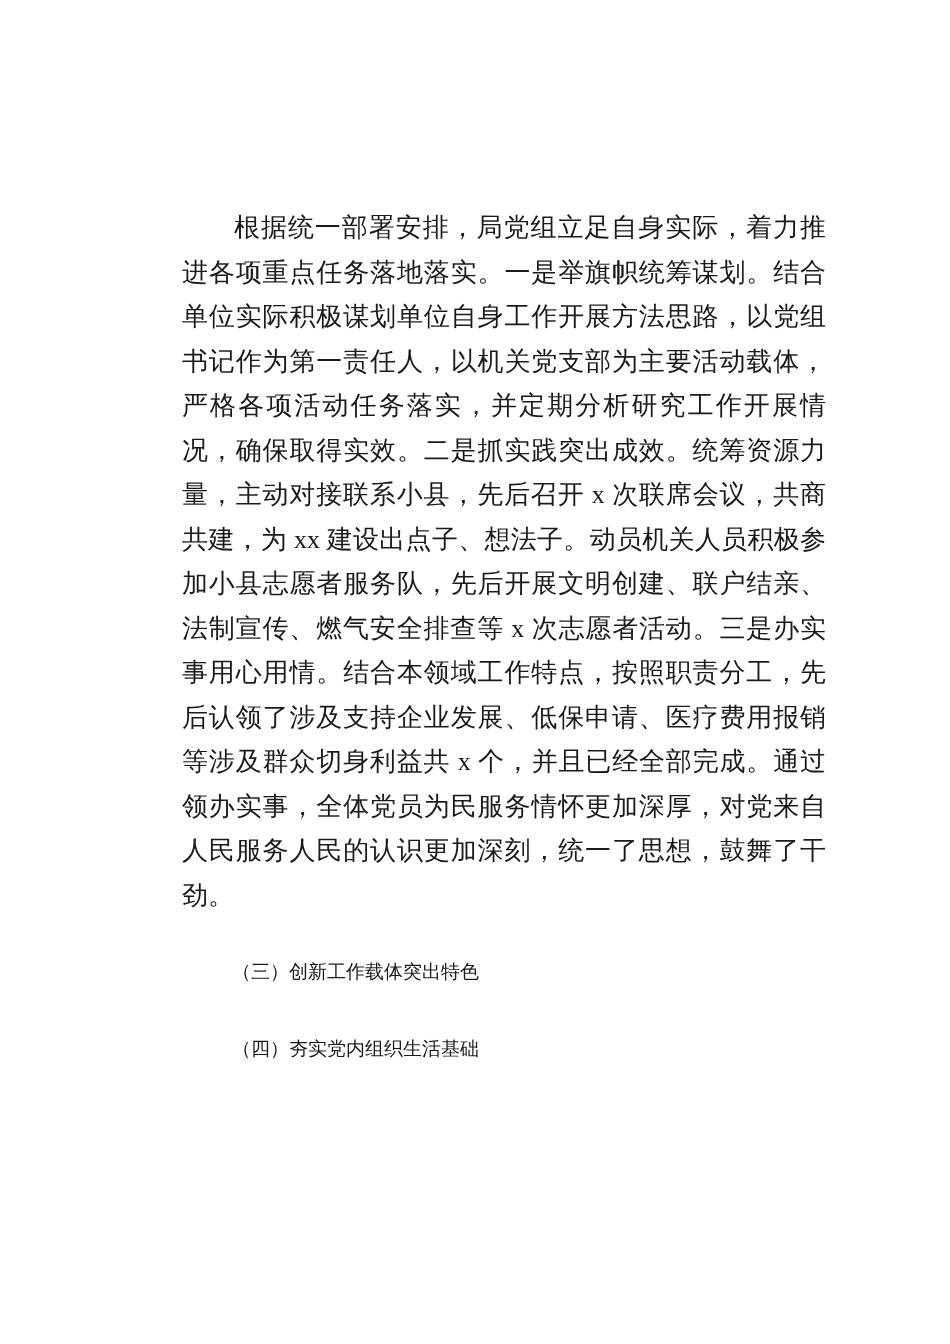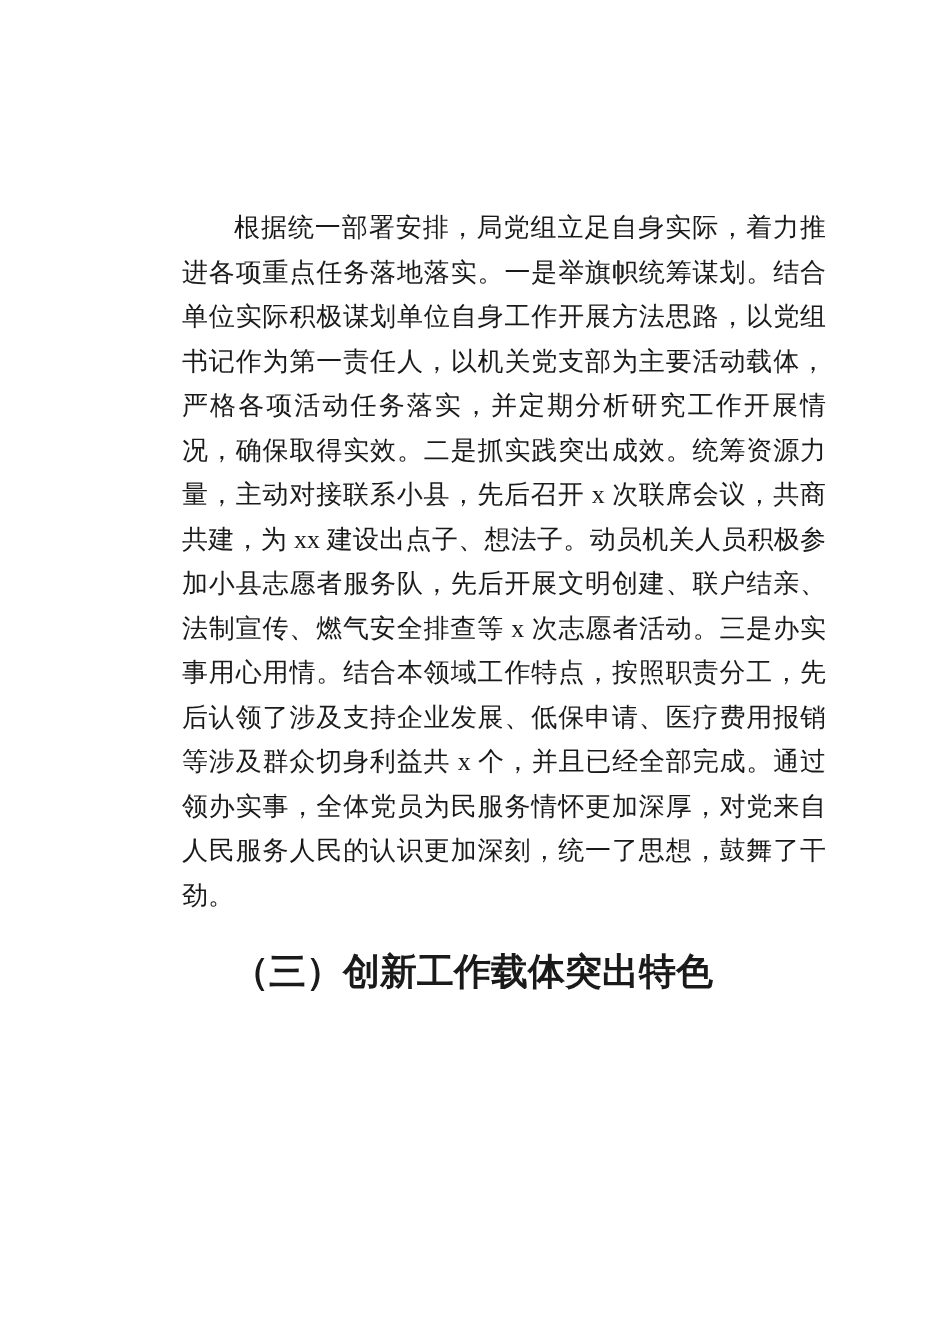--- a/index.html
+++ b/index.html
@@ -22,28 +22,29 @@
   }
   .body-para {
     font-size: 26px;
     line-height: 44.5px;
     text-align: justify;
     text-indent: 52px;
     font-weight: 400;
     word-break: normal;
   }
   .section-heading {
-    font-size: 37px;
+    font-size: 19px;
     line-height: 44.5px;
-    font-weight: 700;
+    font-weight: 400;
     text-indent: 50px;
     white-space: nowrap;
   }
 </style>
 </head>
 <body>
 
 <div class="page">
   <div class="content">
     <p class="body-para">根据统一部署安排，局党组立足自身实际，着力推进各项重点任务落地落实。一是举旗帜统筹谋划。结合单位实际积极谋划单位自身工作开展方法思路，以党组书记作为第一责任人，以机关党支部为主要活动载体，严格各项活动任务落实，并定期分析研究工作开展情况，确保取得实效。二是抓实践突出成效。统筹资源力量，主动对接联系小县，先后召开 x 次联席会议，共商共建，为 xx 建设出点子、想法子。动员机关人员积极参加小县志愿者服务队，先后开展文明创建、联户结亲、法制宣传、燃气安全排查等 x 次志愿者活动。三是办实事用心用情。结合本领域工作特点，按照职责分工，先后认领了涉及支持企业发展、低保申请、医疗费用报销等涉及群众切身利益共 x 个，并且已经全部完成。通过领办实事，全体党员为民服务情怀更加深厚，对党来自人民服务人民的认识更加深刻，统一了思想，鼓舞了干劲。</p>
     <h3 class="section-heading">（三）创新工作载体突出特色</h3>
+    <h3 class="section-heading">（四）夯实党内组织生活基础</h3>
   </div>
 </div>
 
 </body></html>

